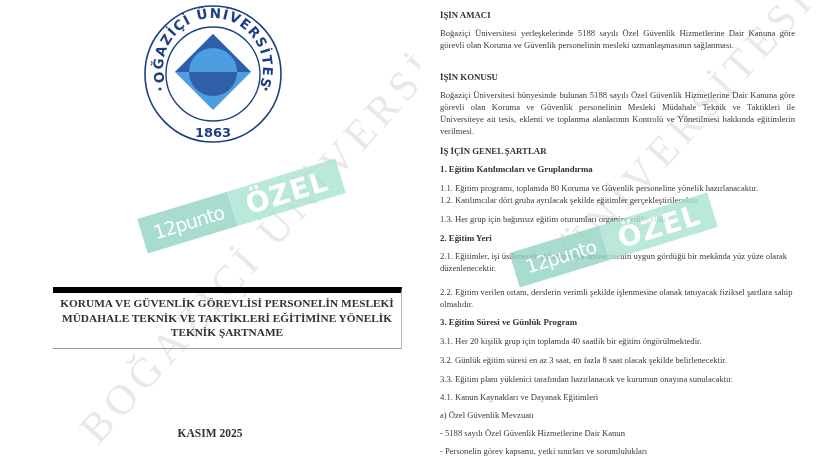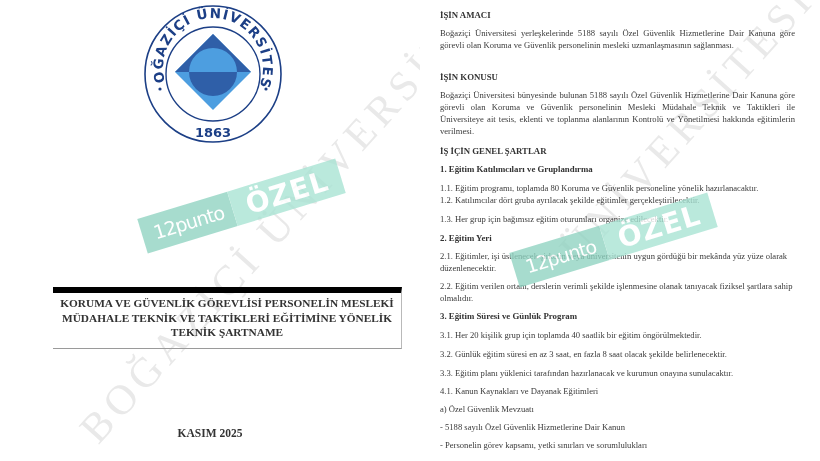--- a/index.html
+++ b/index.html
@@ -106,21 +106,21 @@
   <p class="just" style="margin-top:6px;">Boğaziçi Üniversitesi yerleşkelerinde 5188 sayılı Özel Güvenlik Hizmetlerine Dair Kanuna göre görevli olan Koruma ve Güvenlik personelinin mesleki uzmanlaşmasının sağlanması.</p>
   <p class="h" style="margin-top:20px;">İŞİN KONUSU</p>
   <p class="just" style="margin-top:6px;">Boğaziçi Üniversitesi bünyesinde bulunan 5188 sayılı Özel Güvenlik Hizmetlerine Dair Kanuna göre görevli olan Koruma ve Güvenlik personelinin Mesleki Müdahale Teknik ve Taktikleri ile Üniversiteye ait tesis, eklenti ve toplanma alanlarının Kontrolü ve Yönetilmesi hakkında eğitimlerin verilmesi.</p>
   <p class="h" style="margin-top:8px;">İŞ İÇİN GENEL ŞARTLAR</p>
   <p class="h" style="margin-top:6px;">1. Eğitim Katılımcıları ve Gruplandırma</p>
   <p style="margin-top:7px;">1.1. Eğitim programı, toplamda 80 Koruma ve Güvenlik personeline yönelik hazırlanacaktır.</p>
   <p style="font-family:Liberation Serif, serif;">1.2. Katılımcılar dört gruba ayrılacak şekilde eğitimler gerçekleştirilecektir.</p>
   <p style="margin-top:7px;">1.3. Her grup için bağımsız eğitim oturumları organize edilecektir.</p>
   <p class="h" style="margin-top:7px;">2. Eğitim Yeri</p>
   <p style="margin-top:6px;">2.1. Eğitimler, işi üstlenecek şirketin veya üniversitenin uygun gördüğü bir mekânda yüz yüze olarak düzenlenecektir.</p>
-  <p style="margin-top:6px;">2.2. Eğitim verilen ortam, derslerin verimli şekilde işlenmesine olanak tanıyacak fiziksel şartlara sahip olmalıdır.</p>
+  <p style="margin-top:12px;">2.2. Eğitim verilen ortam, derslerin verimli şekilde işlenmesine olanak tanıyacak fiziksel şartlara sahip olmalıdır.</p>
   <p class="h" style="margin-top:6px;">3. Eğitim Süresi ve Günlük Program</p>
   <p style="margin-top:7px;">3.1. Her 20 kişilik grup için toplamda 40 saatlik bir eğitim öngörülmektedir.</p>
   <p style="margin-top:7px;">3.2. Günlük eğitim süresi en az 3 saat, en fazla 8 saat olacak şekilde belirlenecektir.</p>
   <p style="margin-top:7px;">3.3. Eğitim planı yüklenici tarafından hazırlanacak ve kurumun onayına sunulacaktır.</p>
   <p style="margin-top:6px;">4.1. Kanun Kaynakları ve Dayanak Eğitimleri</p>
   <p style="margin-top:6px;">a) Özel Güvenlik Mevzuatı</p>
   <p style="margin-top:6px;font-family:Liberation Serif, serif;">- 5188 sayılı Özel Güvenlik Hizmetlerine Dair Kanun</p>
   <p style="margin-top:6px;">- Personelin görev kapsamı, yetki sınırları ve sorumlulukları</p>
 
 </div>

